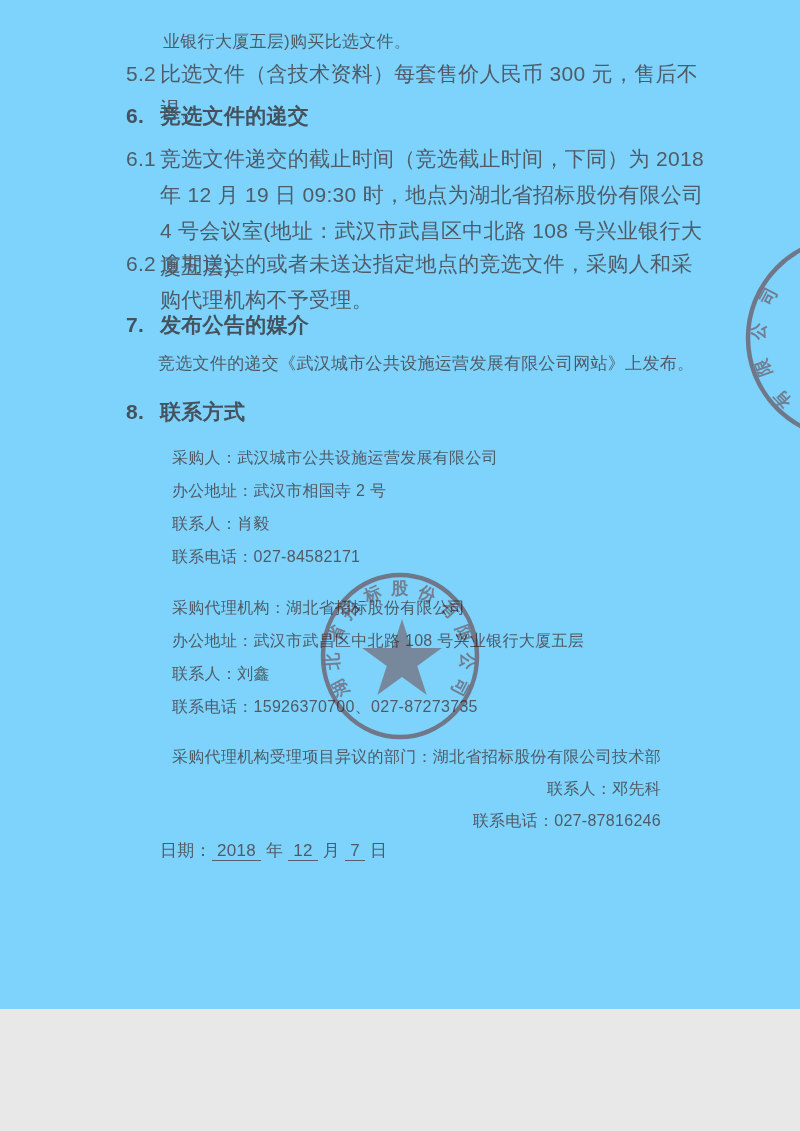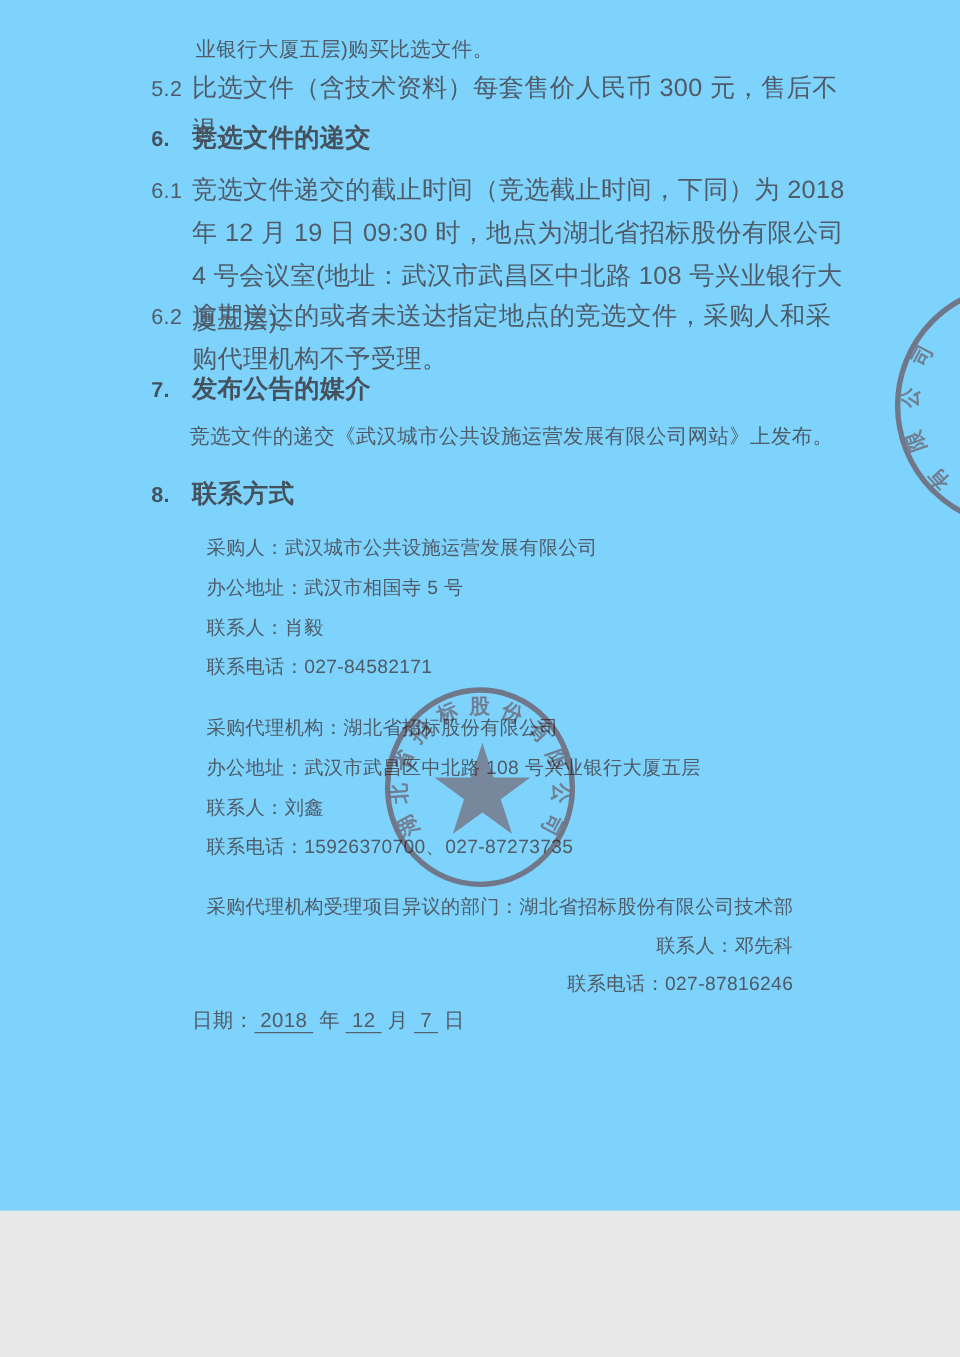--- a/index.html
+++ b/index.html
@@ -11,21 +11,21 @@
     overflow:hidden;
     font-family:"Liberation Sans",sans-serif;
     color:#4f5b67;
     letter-spacing:0.3px;
   }
   .page p{margin:0;}
   .abs{position:absolute;left:0;}
   .body-line{font-size:17px;line-height:36px;}
   .cont{left:163px;top:24px;}
   .item{position:absolute;left:0;width:800px;}
-  .item .num{position:absolute;left:126px;top:0;font-size:18px;line-height:36px;}
+  .item .num{position:absolute;left:126px;top:0;font-size:21px;line-height:36px;}
   .item .txt{margin-left:160px;width:550px;font-size:21px;line-height:36px;}
   .heading .num,.heading .txt{font-weight:bold;color:#45525e;}
   .i52{top:56px;}
   .h6{top:98px;}
   .i61{top:141px;}
   .i62{top:246px;}
   .h7{top:307px;}
   .p7{left:158px;top:346px;width:560px;}
   .h8{top:394px;}
   .contact{position:absolute;left:172px;}
@@ -75,21 +75,21 @@
 
   <p class="abs body-line p7">竞选文件的递交《武汉城市公共设施运营发展有限公司网站》上发布。</p>
 
   <div class="item heading h8">
     <span class="num">8.</span>
     <p class="txt">联系方式</p>
   </div>
 
   <div class="contact c1">
     <p>采购人：武汉城市公共设施运营发展有限公司</p>
-    <p>办公地址：武汉市相国寺 5 号</p>
+    <p>办公地址：武汉市相国寺 2 号</p>
     <p>联系人：肖毅</p>
     <p>联系电话：027-84582171</p>
   </div>
 
   <div class="contact c2">
     <p>采购代理机构：湖北省招标股份有限公司</p>
     <p>办公地址：武汉市武昌区中北路 108 号兴业银行大厦五层</p>
     <p>联系人：刘鑫</p>
     <p>联系电话：15926370700、027-87273735</p>
   </div>

